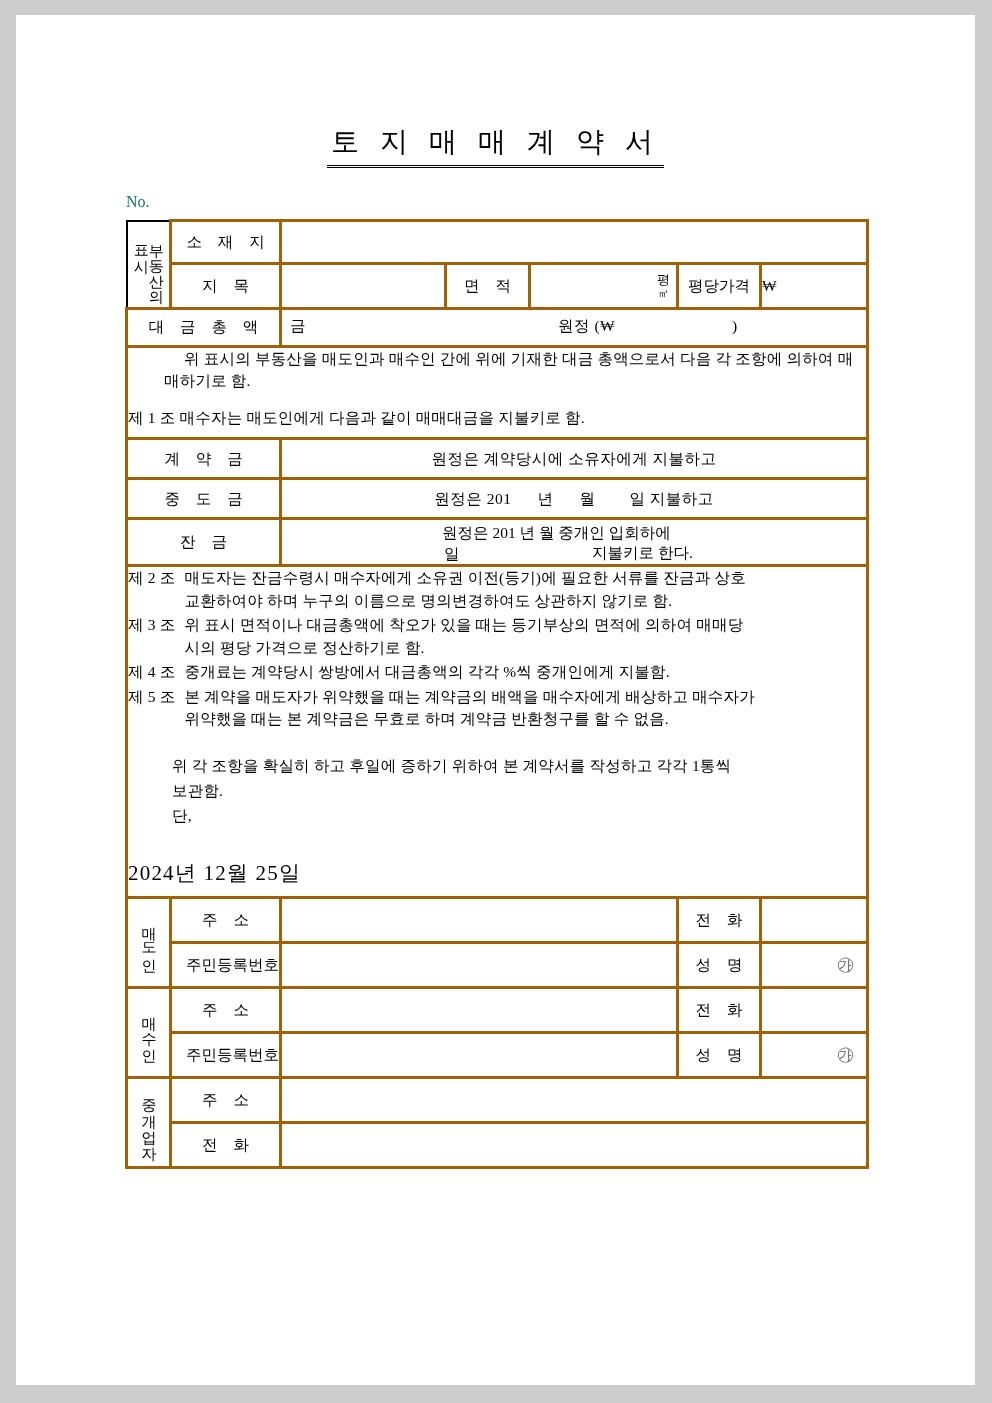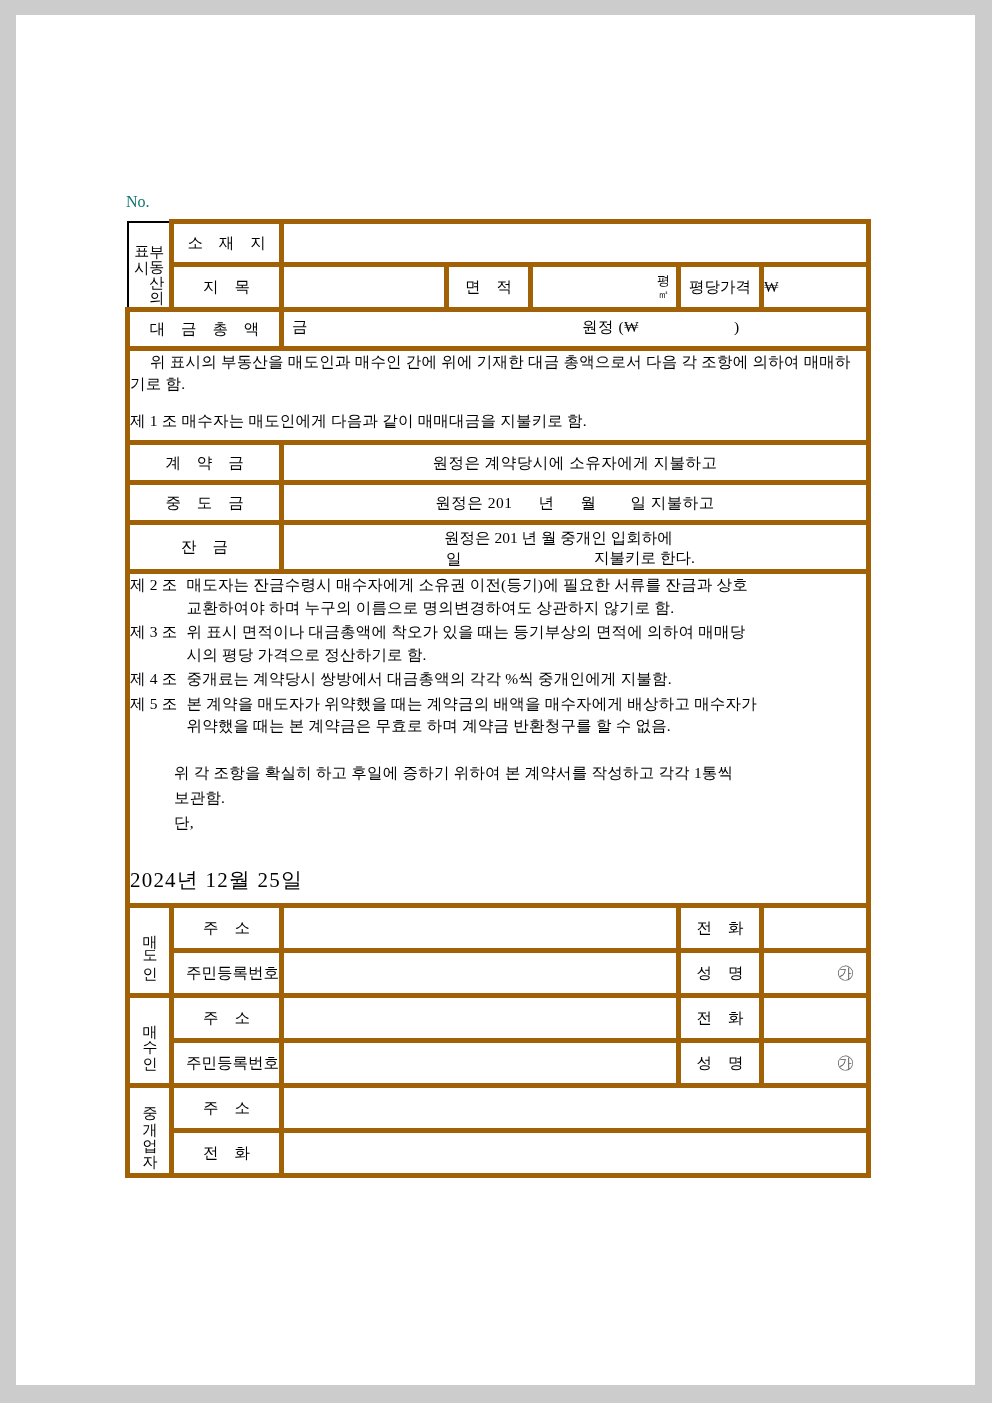--- a/index.html
+++ b/index.html
@@ -60,21 +60,21 @@
   
   .doc-table {
     position: absolute;
     left: 109px;
     top: 204px;
     width: 741px;
     border-collapse: collapse;
     table-layout: fixed;
   }
   .doc-table td {
-    border: 5px solid #a16207;
+    border: 3px solid #a16207;
     padding: 0;
     font-size: 15.5px;
     color: #000;
     vertical-align: middle;
     line-height: 1.45;
   }
 
   .outer-frame {
     border: 2px solid #000 !important;
   }
@@ -141,21 +141,21 @@
   }
   .area-units .u2 { font-size: 11px; }
 
   .won-line {
     display: block;
     padding: 4px 8px;
     position: relative;
     height: 26px;
   }
   .won-line .g { position: absolute; left: 8px; top: 4px; }
-  .won-line .w { position: absolute; left: 298px; top: 4px; letter-spacing: 0.5px;}
+  .won-line .w { position: absolute; left: 276px; top: 4px; letter-spacing: 0.5px;}
   .won-line .p { position: absolute; left: 450px; top: 4px; }
 
   .pay-text {
     text-align: center;
     padding: 4px 0;
     letter-spacing: 0.5px;
   }
   .pay-text .sp { display: inline-block; width: 26px; }
   .pay-text .sp2 { display: inline-block; width: 34px; }
 
@@ -188,20 +188,21 @@
   
   .body-cell {
     padding: 10px 10px 8px 10px;
     font-size: 15.5px;
     line-height: 1.62;
     letter-spacing: 0.2px;
   }
   .para-intro {
     text-indent: 20px;
     margin: 0 0 14px 0;
+    padding-left: 36px;
   }
   .para-a1 { margin: 0 0 8px 0; }
 
   .article {
     display: flex;
     margin: 0 0 2px 0;
   }
   .article .anum {
     flex: 0 0 auto;
     white-space: nowrap;
@@ -247,20 +248,23 @@
     font-size: 17px;
     color: #555;
   }
 </style>
 </head>
 <body>
 
 <div class="page">
 <div class="inner">
 
+  <div class="title-wrap">
+    <span class="title">토 지 매 매 계 약 서</span>
+  </div>
 
   <div class="no-label">No.</div>
 
   <table class="doc-table">
     <colgroup>
       <col style="width:44px">
       <col style="width:110px">
       <col style="width:165px">
       <col style="width:84px">
       <col style="width:148px">

